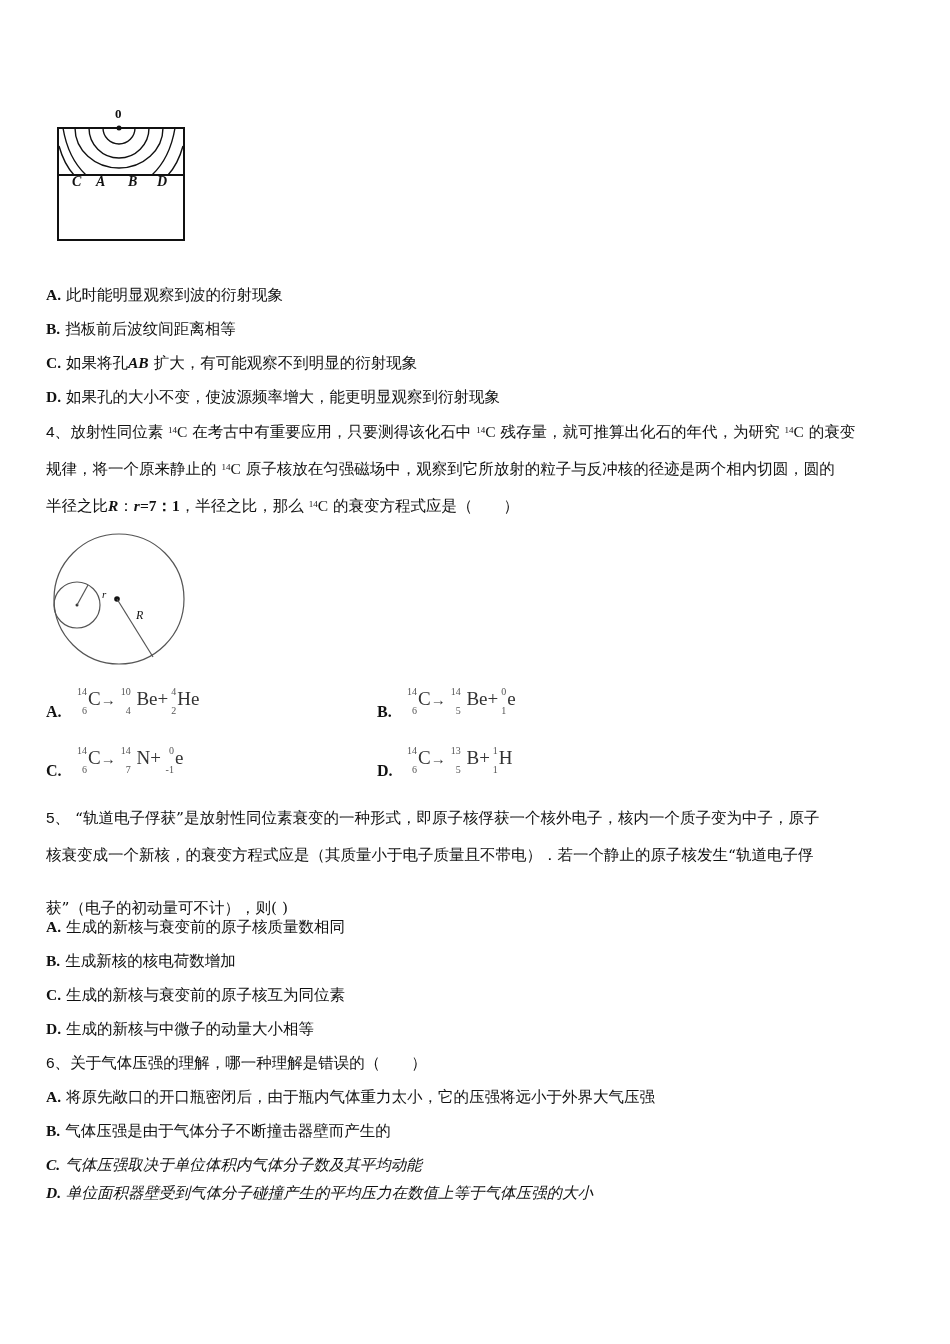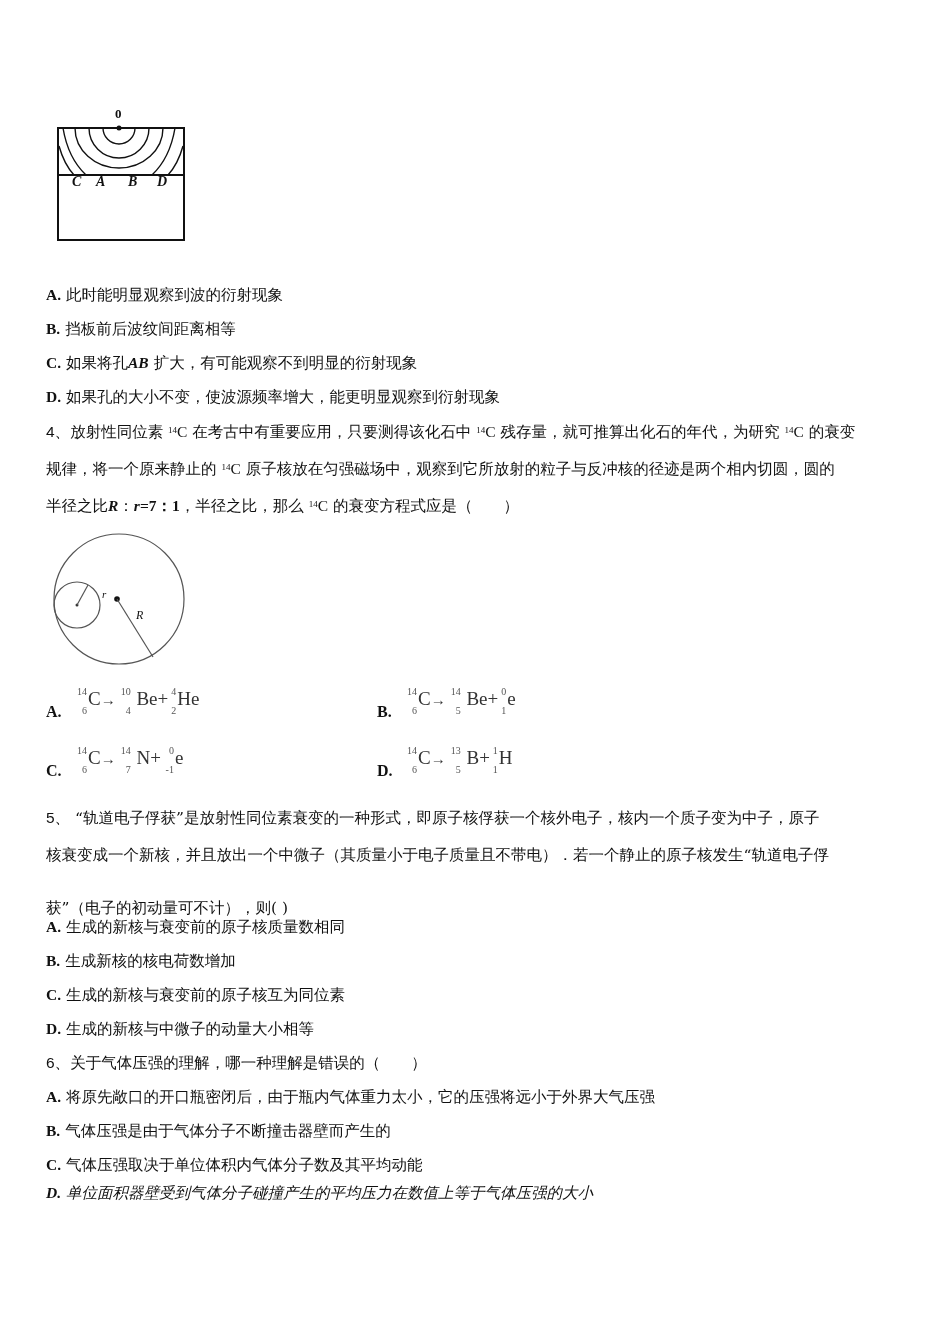--- a/index.html
+++ b/index.html
@@ -99,21 +99,21 @@
   <span class="eq-label" style="left:377px;top:762px;">D.</span>
   <div class="eq" style="left:404px;top:747px;">
     <span class="nuc"><span class="a">14</span><span class="z">6</span></span><span>C</span><span style="font-size:15px">→</span><span class="nuc" style="width:16px"><span class="a">13</span><span class="z">5</span></span>&nbsp;<span>B</span><span>+</span><span class="nuc" style="width:9px"><span class="a">1</span><span class="z">1</span></span><span>H</span>
   </div>
 </div>
 
 <div class="line" style="top:808px;">
   <span class="q-num">5、</span>&nbsp;<span>“轨道电子俘获”是放射性同位素衰变的一种形式，即原子核俘获一个核外电子，核内一个质子变为中子，原子</span>
 </div>
 <div class="line" style="top:845px;">
-  <span>核衰变成一个新核，并且放出一个中微子（其质量小于电子质量且不带电）．若一个静止的原子核发生“轨道电子俘</span>
+  <span>核衰变成一个新核，的衰变方程式应是（其质量小于电子质量且不带电）．若一个静止的原子核发生“轨道电子俘</span>
 </div>
 <div class="line" style="top:898px;">
   <span>获”（电子的初动量可不计），则( )</span>
 </div>
 
 <div class="line" style="top:917px;">
   <span class="opt-label">A.</span>&nbsp;<span>生成的新核与衰变前的原子核质量数相同</span>
 </div>
 <div class="line" style="top:951px;">
   <span class="opt-label">B.</span>&nbsp;<span>生成新核的核电荷数增加</span>
@@ -127,18 +127,18 @@
 
 <div class="line" style="top:1053px;">
   <span class="q-num">6、</span><span>关于气体压强的理解，哪一种理解是错误的（　　）</span>
 </div>
 <div class="line" style="top:1087px;">
   <span class="opt-label">A.</span>&nbsp;<span>将原先敞口的开口瓶密闭后，由于瓶内气体重力太小，它的压强将远小于外界大气压强</span>
 </div>
 <div class="line" style="top:1121px;">
   <span class="opt-label">B.</span>&nbsp;<span>气体压强是由于气体分子不断撞击器壁而产生的</span>
 </div>
-<div class="line" style="top:1155px;">
+<div class="line" style="top:1155px;font-style:italic;">
   <span class="opt-label">C.</span>&nbsp;<span>气体压强取决于单位体积内气体分子数及其平均动能</span>
 </div>
 <div class="line" style="top:1183px;font-style:italic;">
   <span class="opt-label">D.</span>&nbsp;<span>单位面积器壁受到气体分子碰撞产生的平均压力在数值上等于气体压强的大小</span>
 </div>
 
 </body></html>

